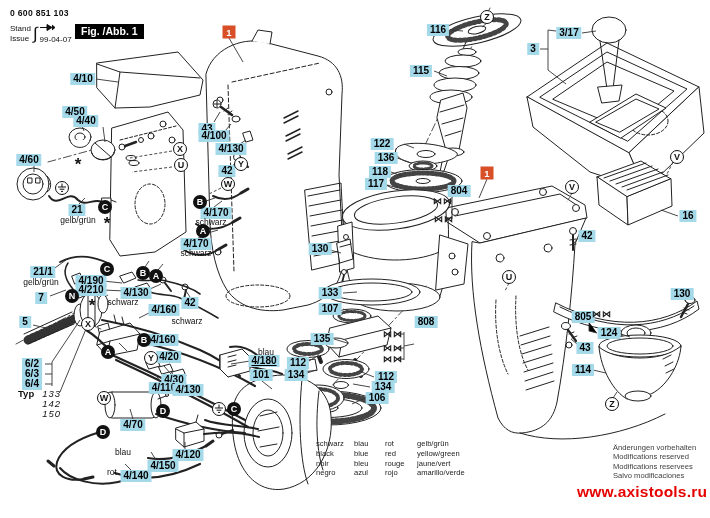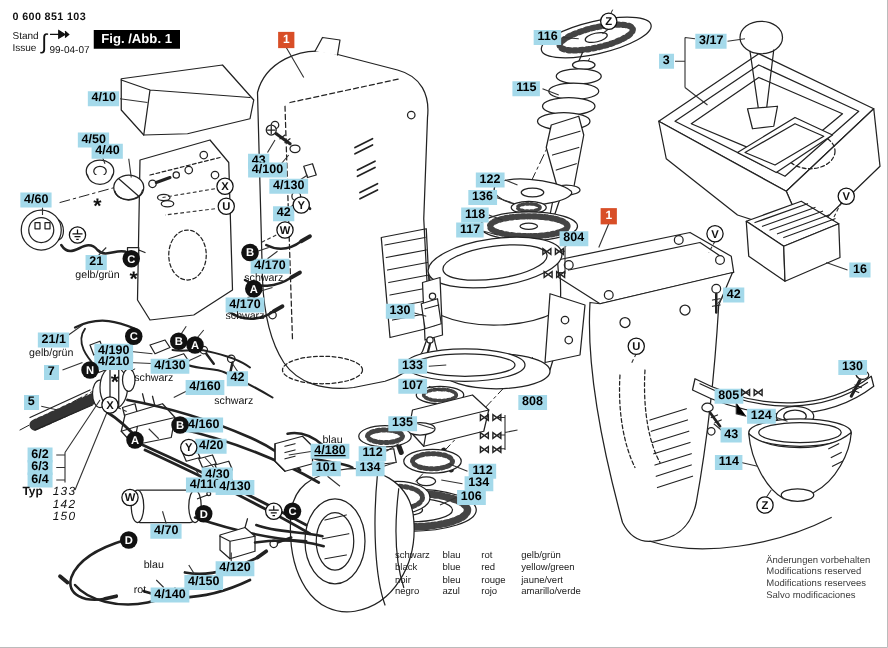--- a/index.html
+++ b/index.html
@@ -335,21 +335,21 @@
       <div class="plabel" style="left: 164px; top: 388px;">4/110</div>
       <div class="plabel" style="left: 188px; top: 390px;">4/130</div>
       <div class="plabel" style="left: 264px; top: 361px; text-decoration: underline;">4/180</div>
       <div class="plabel" style="left: 261px; top: 375px;">101</div>
       <div class="plabel" style="left: 133px; top: 425px;">4/70</div>
       <div class="plabel" style="left: 188px; top: 455px;">4/120</div>
       <div class="plabel" style="left: 163px; top: 466px;">4/150</div>
       <div class="plabel" style="left: 136px; top: 476px;">4/140</div>
       <div class="plabel" style="left: 438px; top: 30px;">116</div>
       <div class="plabel" style="left: 421px; top: 71px;">115</div>
-      <div class="plabel" style="left: 392px; top: 144px;">122</div>
+      <div class="plabel" style="left: 382px; top: 144px;">122</div>
       <div class="plabel" style="left: 386px; top: 158px;">136</div>
       <div class="plabel" style="left: 380px; top: 172px;">118</div>
       <div class="plabel" style="left: 376px; top: 184px;">117</div>
       <div class="plabel" style="left: 459px; top: 191px;">804</div>
       <div class="plabel" style="left: 569px; top: 33px;">3/17</div>
       <div class="plabel" style="left: 533px; top: 49px;">3</div>
       <div class="plabel" style="left: 688px; top: 216px;">16</div>
       <div class="plabel" style="left: 587px; top: 236px;">42</div>
       <div class="plabel" style="left: 320px; top: 249px;">130</div>
       <div class="plabel" style="left: 330px; top: 293px;">133</div>
@@ -468,14 +468,15 @@
       <span>amarillo/verde</span>
     </div>
 
 <div id="footer-notes">
       <div>Änderungen vorbehalten</div>
       <div>Modifications reserved</div>
       <div>Modifications reservees</div>
       <div>Salvo modificaciones</div>
     </div>
 
+<a class="site" href="#">www.axistools.ru</a>
 
 </div>
 
 </body></html>

